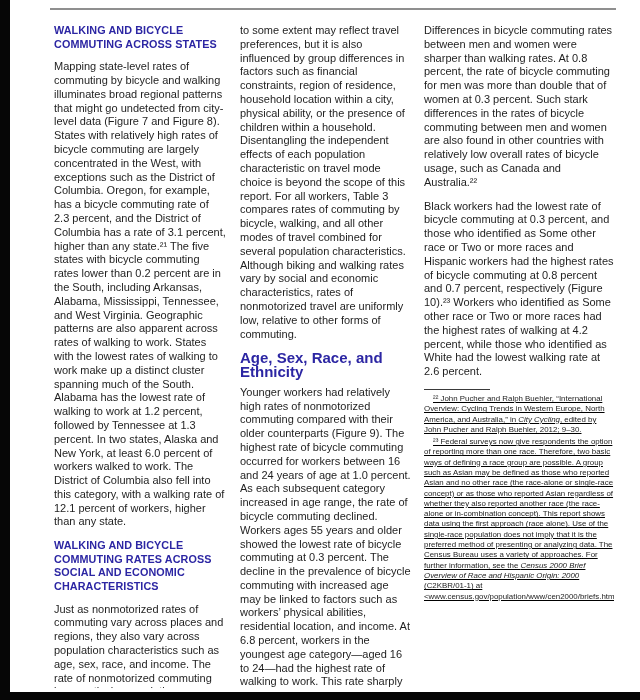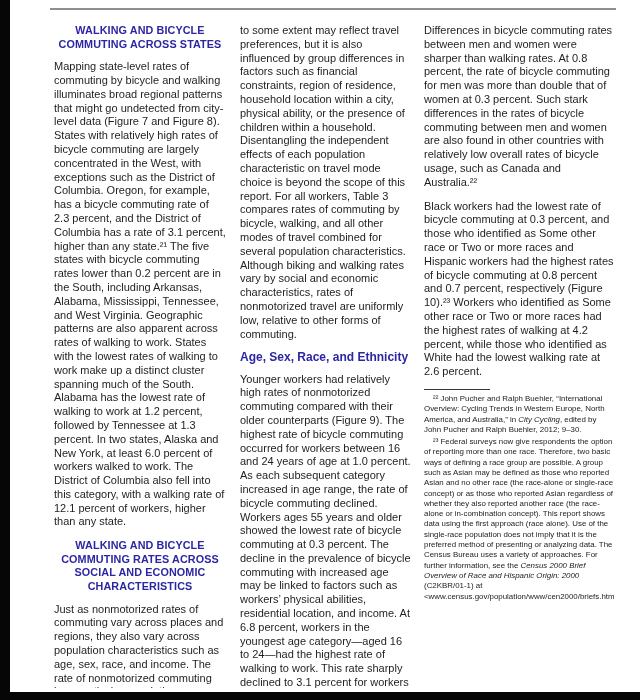--- a/index.html
+++ b/index.html
@@ -24,35 +24,34 @@
   .col-1 { width: 172px; margin-right: 14px; }
   .col-2 { width: 172px; margin-right: 12px; }
   .col-3 { width: 190px; }
 
   .heading {
     font-size: 10.8px; line-height: 13.6px;
     font-weight: bold;
     color: #2c26a3;
     margin: 0 0 9px 0;
     letter-spacing: 0.1px;
-    text-align: center;
   }
   .heading.mt { margin-top: 9px; }
   .subheading {
-    font-size: 12px; line-height: 13.2px;
+    font-size: 15px; line-height: 13.2px;
     font-weight: bold;
     color: #2c26a3;
     margin: 3px 0 8px 0;
   }
   .body-para {
     font-size: 11px; line-height: 13.8px;
     color: #1e1e1e;
     margin: 0 0 10px 0;
   }
-  .footnote-block { margin-top: 13px; }
+  .footnote-block { margin-top: 13px; text-decoration: underline; }
   .footnote-block.tight { margin-top: 6px; }
   .fn-rule { width: 66px; border-top: 1px solid #3a3a3a; margin: 0 0 4px 0; }
   .footnote {
     font-size: 7.9px; line-height: 10.3px;
     color: #222222;
     margin: 0 0 2px 0;
     text-indent: 9px;
   }
   .it { font-style: italic; }
 </style>

